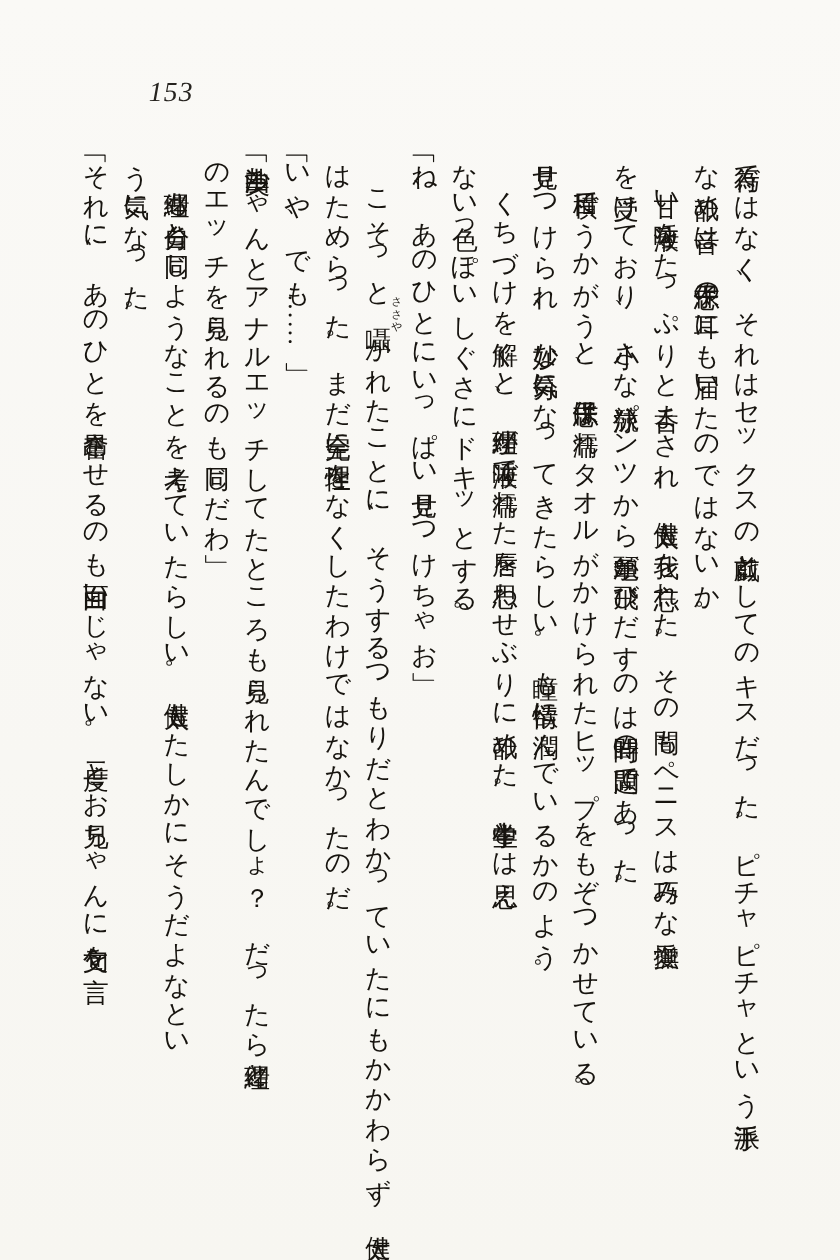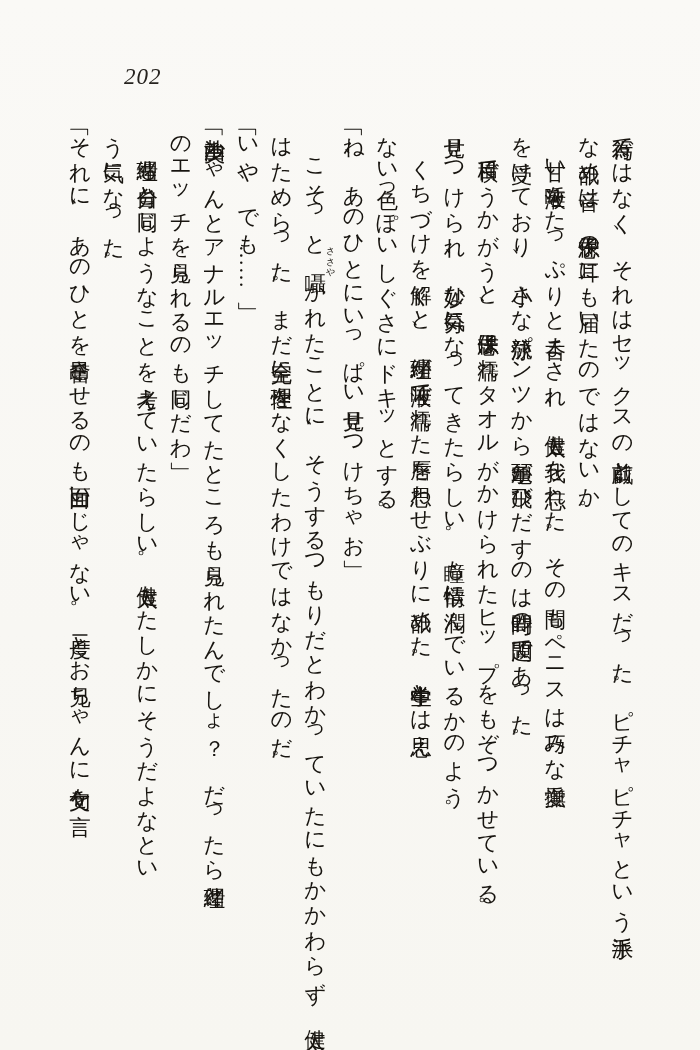--- a/index.html
+++ b/index.html
@@ -54,21 +54,21 @@
     font-size: 9px;
     letter-spacing: 0;
     color: #17140f;
     font-family: "Liberation Serif", "DejaVu Serif", serif;
   }
 </style>
 </head>
 <body>
 
 <div class="page">
-  <div class="page-number">202</div>
+  <div class="page-number">153</div>
 
   <div class="text-block">
       <div class="tline">行為ではなく、それはセックスの前戯としてのキスだった。ピチャピチャという派手</div>
       <div class="tline">な舐め音は、志保子の耳にも届いたのではないか。</div>
       <div class="tline">　甘い唾液をたっぷりと呑まされ、健太も我を忘れた。その間もペニスは巧みな愛撫</div>
       <div class="tline">を受けており、小さな競泳パンツから亀頭が飛びだすのは時間の問題であった。</div>
       <div class="tline">　横目でうかがうと、志保子は濡れタオルがかけられたヒップをもぞつかせている。</div>
       <div class="tline">見せつけられ、妙な気分になってきたらしい。瞳も情欲に潤んでいるかのよう。</div>
       <div class="tline">　くちづけを解くと、理緒が唾液で濡れた唇を思わせぶりに舐めた。中学生とは思え</div>
       <div class="tline">ない色っぽいしぐさにドキッとする。</div>

